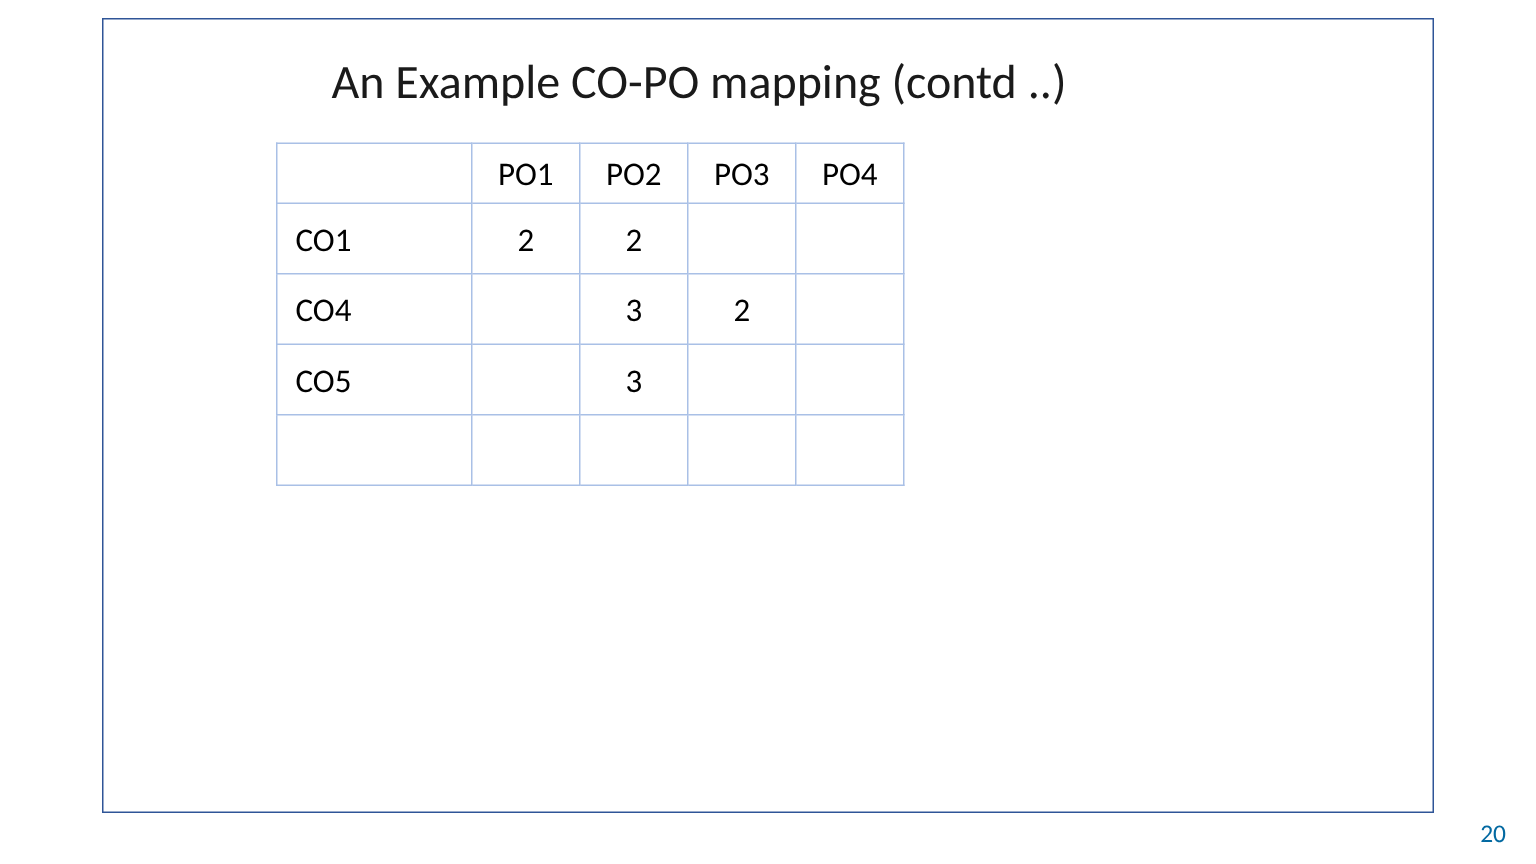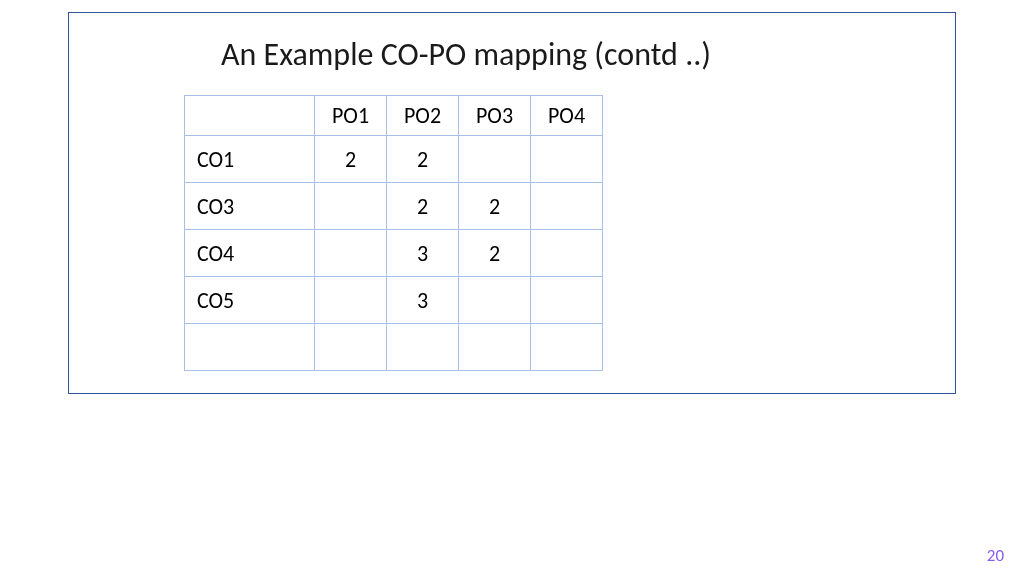--- a/index.html
+++ b/index.html
@@ -10,30 +10,30 @@
     background: #ffffff;
     font-family: Calibri, "Segoe UI", Arial, sans-serif;
     color: #000;
     position: relative;
   }
   .slide-frame {
     position: absolute;
     left: 68px;
     top: 12px;
     width: 888px;
-    height: 382px;
+    height: 530px;
     border: 1px solid #2f5597;
     box-sizing: border-box;
   }
   .page-number {
     position: absolute;
     right: 20px;
     bottom: 10px;
     font-size: 17px;
-    color: #8b5cf6;
+    color: #0369a1;
   }
   .title {
     position: absolute;
     left: 152px;
     top: 22px;
     font-size: 32px;
     font-weight: 400;
     color: #1a1a1a;
   }
   table.mapping {
@@ -82,27 +82,20 @@
       <td class="val">PO4</td>
     </tr>
     <tr>
       <td class="rowhdr">CO1</td>
       <td class="val">2</td>
       <td class="val">2</td>
       <td class="val"></td>
       <td class="val"></td>
     </tr>
     <tr>
-      <td class="rowhdr">CO3</td>
-      <td class="val"></td>
-      <td class="val">2</td>
-      <td class="val">2</td>
-      <td class="val"></td>
-    </tr>
-    <tr>
       <td class="rowhdr">CO4</td>
       <td class="val"></td>
       <td class="val">3</td>
       <td class="val">2</td>
       <td class="val"></td>
     </tr>
     <tr>
       <td class="rowhdr">CO5</td>
       <td class="val"></td>
       <td class="val">3</td>

